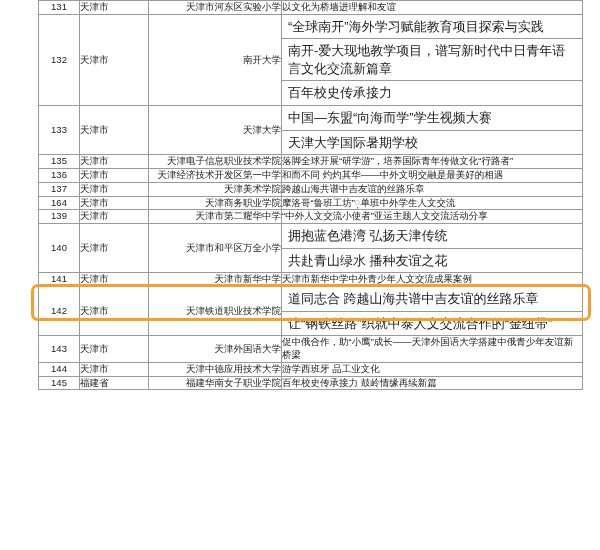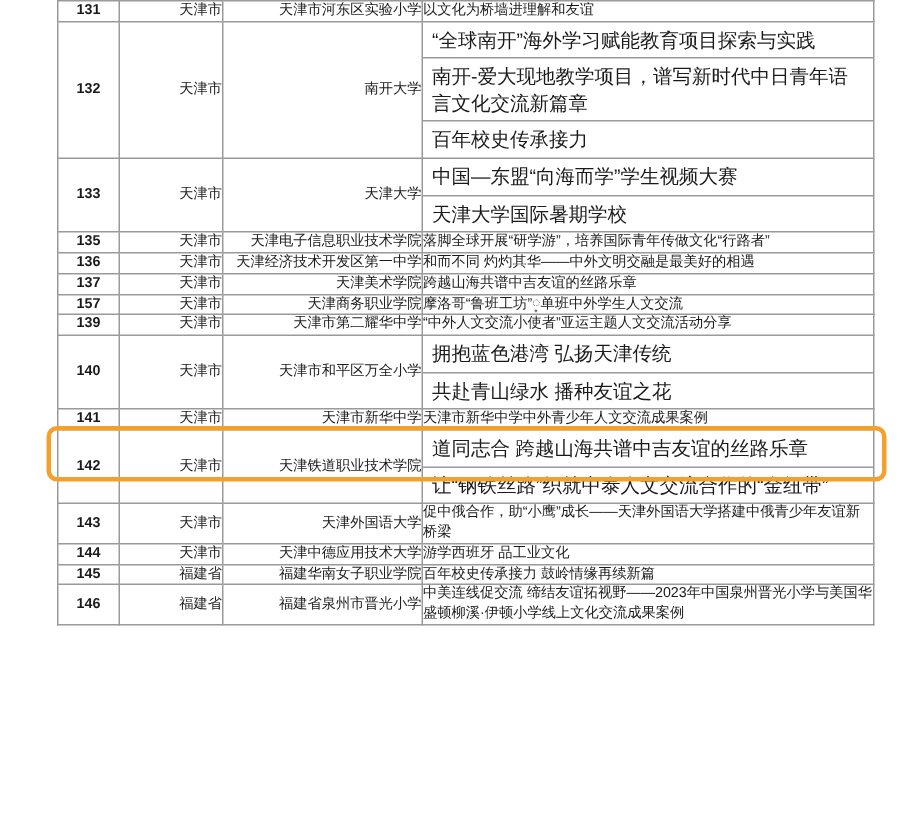--- a/index.html
+++ b/index.html
@@ -33,25 +33,24 @@
     padding: 0;
     vertical-align: middle;
     font-size: 9.5px;
     color: #1a1a1a;
     line-height: 1.35;
   }
   td.col-num {
     width: 40px;
     text-align: center;
     font-size: 10px;
-    font-weight: bold;
   }
   td.col-prov {
     width: 68px;
-    text-align: right;
+    text-align: left;
     font-size: 9.5px;
   }
   td.col-org {
     width: 132px;
     text-align: right;
     font-size: 9.5px;
     padding: 2px 3px;
   }
   td.col-proj {
     width: 300px;
@@ -152,21 +151,21 @@
       </tr>
 
       <tr>
         <td class="col-num">137</td>
         <td class="col-prov">天津市</td>
         <td class="col-org">天津美术学院</td>
         <td class="col-proj">跨越山海共谱中吉友谊的丝路乐章</td>
       </tr>
 
       <tr>
-        <td class="col-num">157</td>
+        <td class="col-num">164</td>
         <td class="col-prov">天津市</td>
         <td class="col-org">天津商务职业学院</td>
         <td class="col-proj">摩洛哥“鲁班工坊”្单班中外学生人文交流</td>
       </tr>
 
       <tr>
         <td class="col-num">139</td>
         <td class="col-prov">天津市</td>
         <td class="col-org">天津市第二耀华中学</td>
         <td class="col-proj">“中外人文交流小使者”亚运主题人文交流活动分享</td>
@@ -217,25 +216,19 @@
         <td class="col-proj">游学西班牙 品工业文化</td>
       </tr>
 
       <tr>
         <td class="col-num">145</td>
         <td class="col-prov">福建省</td>
         <td class="col-org">福建华南女子职业学院</td>
         <td class="col-proj">百年校史传承接力 鼓岭情缘再续新篇</td>
       </tr>
 
-      <tr>
-        <td class="col-num">146</td>
-        <td class="col-prov">福建省</td>
-        <td class="col-org">福建省泉州市晋光小学</td>
-        <td class="col-proj">中美连线促交流 缔结友谊拓视野——2023年中国泉州晋光小学与美国华盛顿柳溪·伊顿小学线上文化交流成果案例</td>
-      </tr>
 
     </tbody>
   </table>
 
   <div class="highlight-box" id="hl-box" style="left: 30.5px; top: 284.312px; width: 560px; height: 36.625px;"></div>
   <div class="bottom-strip"></div>
 </div>
 
 </body></html>

